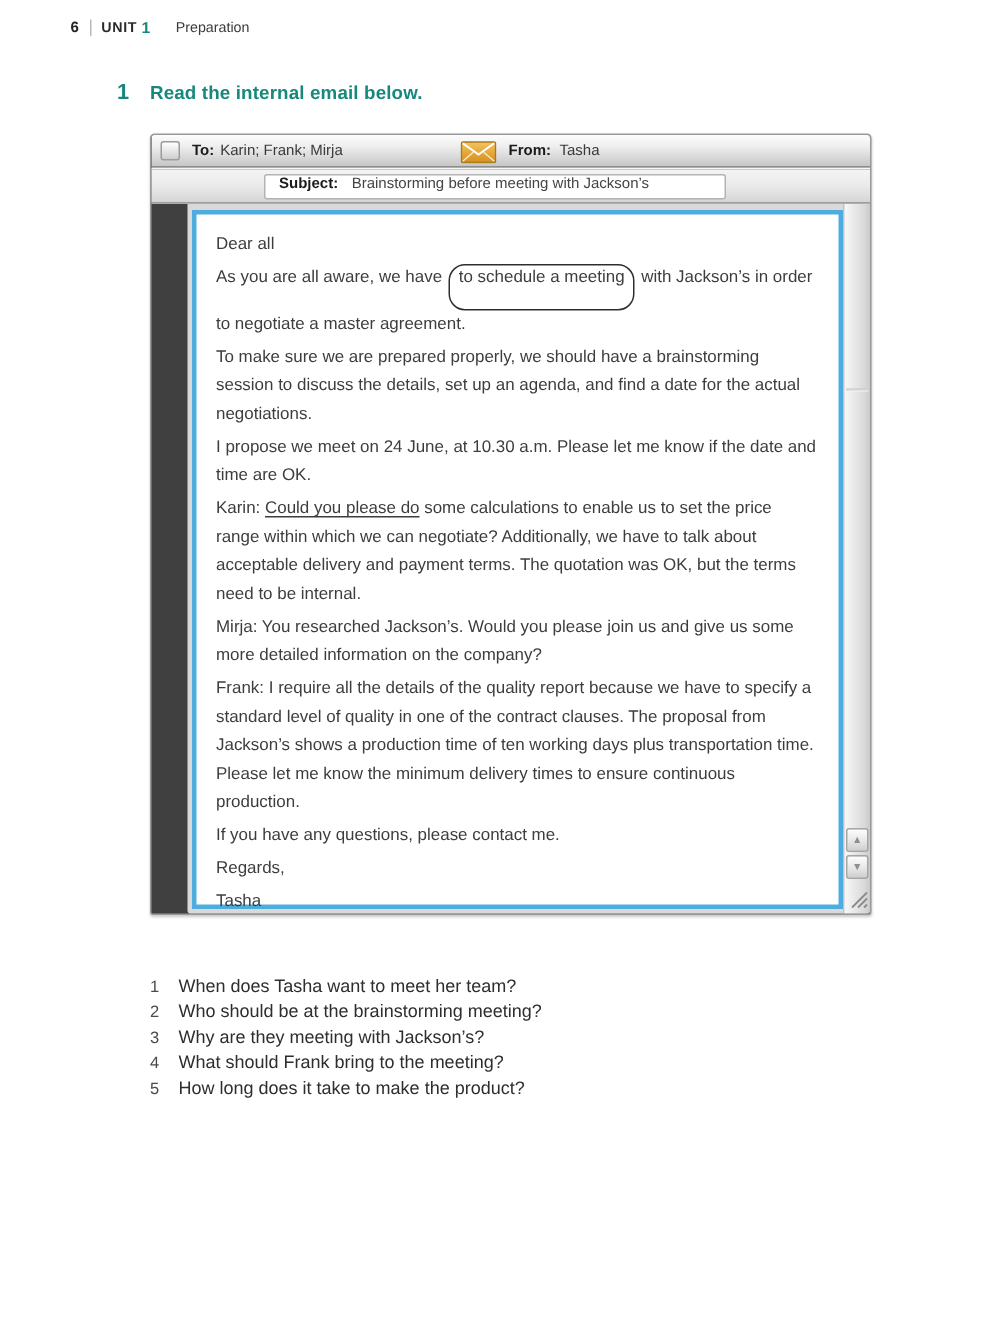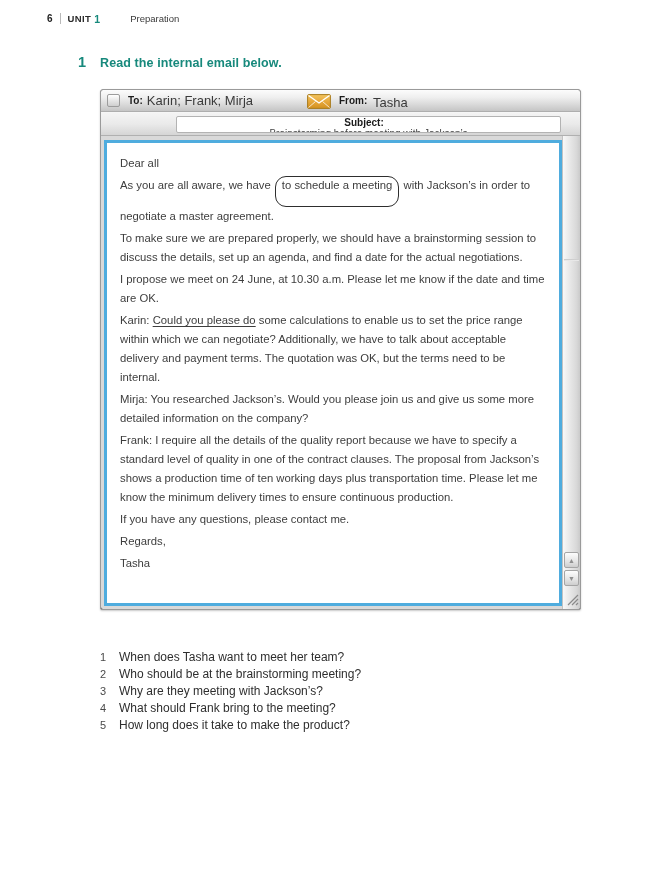--- a/index.html
+++ b/index.html
@@ -6,57 +6,57 @@
   html,body { background:#ffffff; }
   body { font-family:"Liberation Sans","DejaVu Sans",sans-serif; }
   .page { position:relative; width:665px; height:886px; background:#ffffff; overflow:hidden; }
 
   
   .page-header { position:absolute; left:47px; top:12px; display:flex; align-items:center; height:13px; }
   .page-num { font-size:10px; font-weight:bold; color:#222; }
   .head-divider { width:1px; height:11px; background:#b9b9b9; margin:0 7px; }
   .unit-word { font-size:9.5px; font-weight:bold; color:#2b2b2b; letter-spacing:0.4px; }
   .unit-num { font-size:10.5px; font-weight:bold; color:#17897C; margin-left:3px; }
-  .unit-title { font-size:9.5px; color:#3a3a3a; margin-left:30px; }
+  .unit-title { font-size:9.5px; color:#3a3a3a; margin-left:17px; }
 
   
   .exercise-head { position:absolute; left:78px; top:54px; display:flex; align-items:baseline; }
   .exercise-num { font-size:14.5px; font-weight:bold; color:#17897C; width:22px; }
   .exercise-text { font-size:12.5px; font-weight:bold; color:#17897C; letter-spacing:0.1px; }
 
   
   .email-window { position:absolute; left:100px; top:89px; width:481px; height:521px;
     border:1px solid #9a9a9a; border-radius:3px 3px 2px 2px; background:#404040;
     box-shadow:0 1px 2px rgba(0,0,0,0.22); }
 
   .to-bar { position:relative; height:22px; width:100%;
     background:linear-gradient(180deg,#fcfcfc 0%,#efefef 35%,#dcdcdc 65%,#c5c5c5 100%);
     border-bottom:1px solid #aeaeae; border-radius:2px 2px 0 0;
     display:flex; align-items:center; padding:0 6px; }
   .square-btn { width:13px; height:13px; margin-right:8px;
     background:linear-gradient(180deg,#ffffff,#dddddd 70%,#cfcfcf);
     border:1px solid #9c9c9c; border-radius:2px; flex:0 0 auto; }
   .bar-label { font-size:10px; font-weight:bold; color:#1b1b1b; margin-right:4px; }
-  .bar-value { font-size:13px; color:#3a3a3a;text-align:center; }
+  .bar-value { font-size:10px; color:#3a3a3a;text-align:center; }
   .envelope { position:absolute; left:206px; top:4px; width:24px; height:15px; }
   .from-label { position:absolute; left:238px; top:5px;text-align:center; }
   .from-value { position:absolute; left:272px; top:5px; }
 
   .bar-divider { height:1px; background:#f6f6f6; }
 
   .subject-bar { position:relative; height:23px; width:100%;
     background:linear-gradient(180deg,#f4f4f4 0%,#eaeaea 50%,#d5d5d5 100%);
     border-bottom:1px solid #b0b0b0; }
-  .subject-input { position:absolute; left:75px; top:3px; width:385px; height:17px;
+  .subject-input { position:absolute; left:75px; top:3px; width:308px; height:17px;
     background:#ffffff; border:1px solid #b3b3b3; border-radius:2px;
-    display:flex; align-items:center; padding:0 9px;flex-direction:column; }
+    display:flex; align-items:flex-start; padding:0 9px; }
   .subject-label { font-size:10px; font-weight:bold; color:#1b1b1b; margin-right:9px; }
   .subject-value { font-size:10px; color:#444444; white-space:nowrap; overflow:hidden; }
 
-  .body-frame { position:relative; height:473px; background:#d9d9d9; border-radius:0 0 2px 2px; }
+  .body-frame { position:relative; height:473px; background:#d9d9d9; border-radius:0 0 2px 2px;margin-left:24px; }
   .blue-box { position:absolute; left:3px; top:4px; right:18px; bottom:3px;
     border:3px solid #4FACDE; background:#ffffff; }
   .email-text { padding:11px 14px 0 13px; font-size:11.3px; line-height:19px; color:#3d3d3d; }
   .email-text p { margin:0 0 3px 0; }
   .circled { display:inline-block; border:1.4px solid #2e2e2e; border-radius:11px;
     padding:0 6px 13px 6px; line-height:16px; margin:0 1px; }
   .ulined { text-decoration:underline; text-underline-offset:2px; }
   .email-text sup { font-size:7.5px; vertical-align:super; line-height:0; }
 
   

